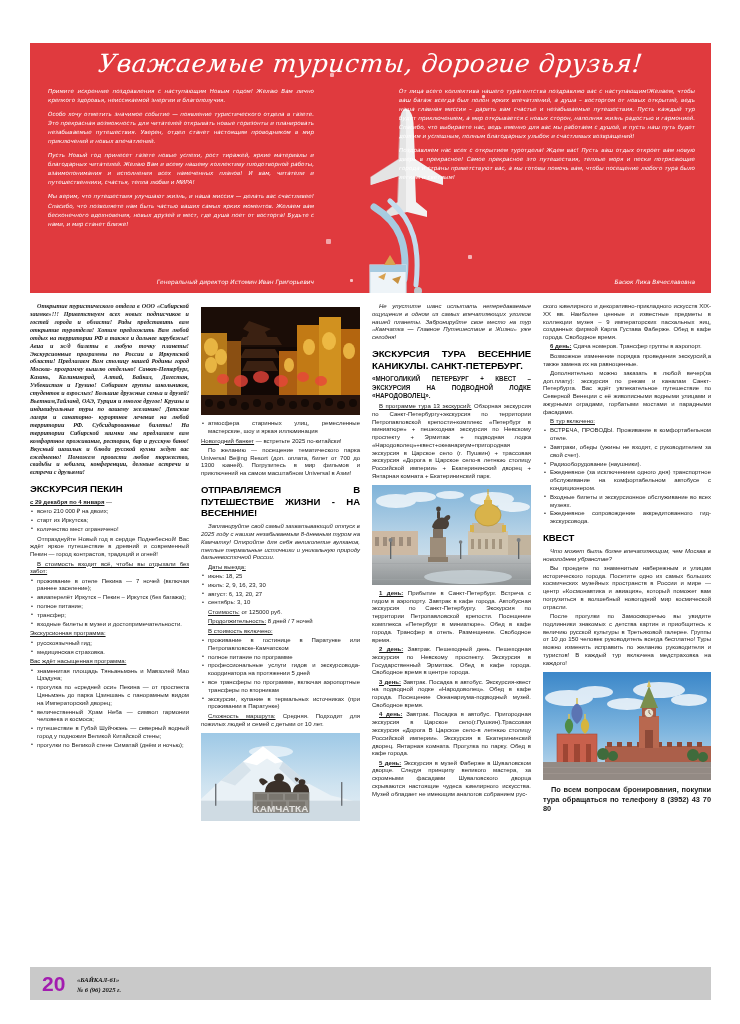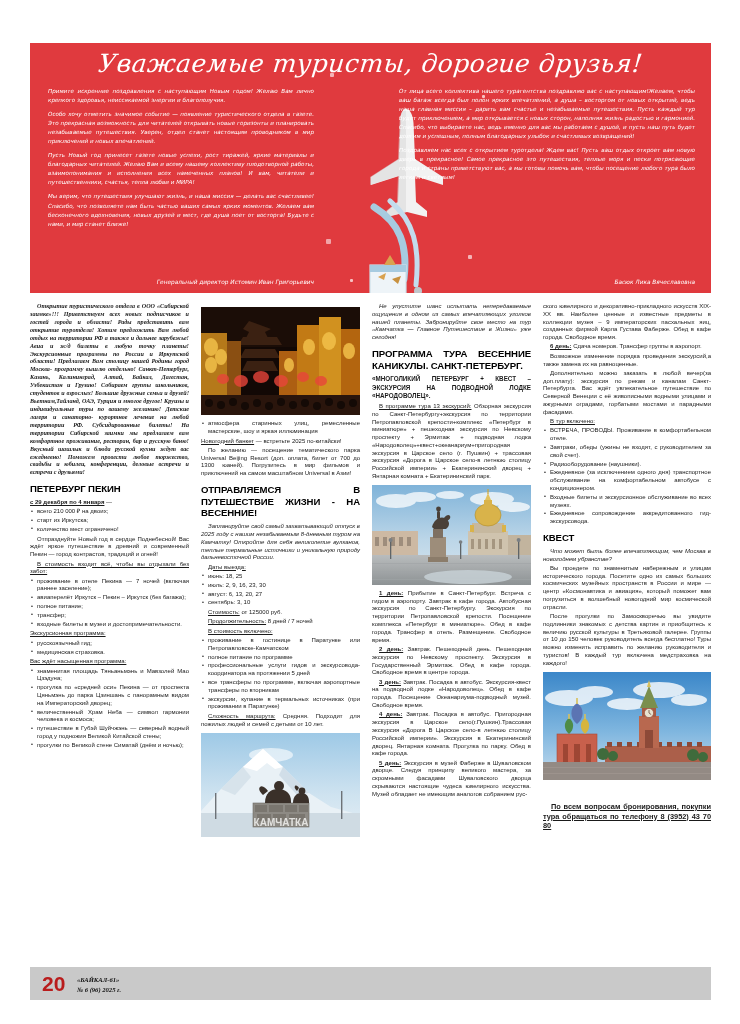--- a/index.html
+++ b/index.html
@@ -133,52 +133,51 @@
     font-size: 5.5px;
   }
   .lbl { font-family: "Liberation Sans", sans-serif; font-size: 6.0px;
          line-height:1.3; text-align: justify; margin-bottom: 1.5px;}
   .lbl.ind { text-indent: 7px; }
 
   
   .photo { position: relative; width: 100%; overflow: hidden; margin: 4px 0 5px 0; }
 
   .ph-lanterns { height: 108px; background: #140a06; }
-  .ph-kamchatka { height: 104px; }
+  .ph-kamchatka { height: 88px; }
   .ph-spb { height: 100px; }
   .ph-moscow { height: 108px; }
 
   
   .footer {
     position: absolute;
     left: 30px; top: 967px;
     width: 681px; height: 33px;
     background: #c9c9c9;
   }
   .footer-num {
     position: absolute; left: 12px; top: 5px;
     font-family: "Liberation Sans", sans-serif;
-    font-weight: bold; font-size: 21px; color: #b91c1c;
+    font-weight: bold; font-size: 21px; color: #a21caf;
   }
   .footer-txt {
     position: absolute; left: 47px; top: 8px;
     font-family: "Liberation Serif", serif;
     font-style: italic; font-weight: bold;
     font-size: 6.6px; line-height: 1.5; color: #111;
   }
 
   .phone-block {
     font-family: "Liberation Sans", sans-serif;
     font-weight: bold;
     font-size: 7.4px;
     line-height: 1.33;
     text-align: justify;
     text-indent: 8px;
-    margin-top: 22px;
-    text-decoration: underline;
+    margin-top: 5px;
   }
 </style>
 </head>
 <body>
 
 <div class="page">
 
   <div class="banner">
 
     <div class="banner-title">Уважаемые туристы, дорогие друзья!</div>
@@ -223,21 +222,21 @@
 
     <div class="sign-left">Генеральный директор Истомин Иван Григорьевич</div>
     <div class="sign-right">Басюк Лика Вячеславовна</div>
   </div>
 
   <div class="cols">
 
     <div class="col col1">
       <p class="ital">Открытие туристического отдела в ООО «Сибирской заимке»!!! Приветствуем всех новых подписчиков и гостей города и области! Рады представить вам открытие туротдела! Хотим предложить Вам любой отдых на территории РФ а также и дальнее зарубежье! Авиа и ж/д билеты в любую точку планеты! Экскурсионные программы по России и Иркутской области! Предлагаем Вам столицу нашей Родины город Москва- программу вышлю отдельно! Санкт-Петербург, Казань, Калининград, Алтай, Байкал, Дагестан, Узбекистан и Грузию! Собираем группы школьников, студентов и взрослых! Большие дружные семьи и друзей! Вьетнам,Тайланд, ОАЭ, Турция и многое другое! Круизы и индивидуальные туры по вашему желанию! Детские лагеря и санаторно- курортное лечение на любой территории РФ. Субсидированные билеты! На территории Сибирской заимки мы предлагаем вам комфортное проживание, ресторан, бар и русскую баню! Вкусный шашлык и  блюда русской кухни ждут вас ежедневно! Поможем провести любое торжество, свадьбы и юбилеи, конференции, деловые встречи и встречи с друзьями!</p>
 
-      <h2 class="head">ПЕТЕРБУРГ ПЕКИН</h2>
+      <h2 class="head">ЭКСКУРСИЯ ПЕКИН</h2>
 
       <div class="lbl noind">
         <span class="u b">с 29 декабря по 4 января</span><span> —</span>
       </div>
 
       <ul class="bul">
         <li>всего 210 000 ₽ на двоих;</li>
         <li>старт из Иркутска;</li>
         <li>количество мест ограничено!</li>
       </ul>
@@ -412,21 +411,21 @@
 
           <rect x="14" y="60" width="1.4" height="26" fill="#6d7277"></rect>
           <rect x="140" y="58" width="1.4" height="28" fill="#6d7277"></rect>
         </svg>
       </div>
     </div>
 
     <div class="col col3">
       <div class="lbl ind ital2">Не упустите шанс испытать непередаваемые ощущения в одном из самых впечатляющих уголков нашей планеты. Забронируйте свое место на тур «Камчатка — Главное Путешествие в Жизни» уже сегодня!</div>
 
-      <h2 class="head">ПРОГРАММА ТУРА ВЕСЕННИЕ КАНИКУЛЫ. САНКТ-ПЕТЕРБУРГ.</h2>
+      <h2 class="head">ЭКСКУРСИЯ ТУРА ВЕСЕННИЕ КАНИКУЛЫ. САНКТ-ПЕТЕРБУРГ.</h2>
 
       <h3 class="subhead">«МНОГОЛИКИЙ ПЕТЕРБУРГ + КВЕСТ – ЭКСКУРСИЯ НА ПОДВОДНОЙ ЛОДКЕ «НАРОДОВОЛЕЦ».</h3>
 
       <div class="lbl ind">
         <span class="u">В программе тура 13 экскурсий:</span><span> Обзорная экскурсия по Санкт-Петербургу+экскурсия по территории Петропавловской крепости+комплекс «Петербург в миниатюре» + пешеходная экскурсия по Невскому проспекту + Эрмитаж + подводная лодка «Народоволец»+квест+океанариум+пригородная экскурсия в Царское село (г. Пушкин) + трассовая экскурсия «Дорога в Царское село-в летнюю столицу Российской империи» + Екатерининский дворец + Янтарная комната + Екатерининский парк.</span>
       </div>
 
       <div class="photo ph-spb">
         <svg viewBox="0 0 159 100" preserveAspectRatio="none" style="width:100%;height:100%;display:block">
           <defs>

